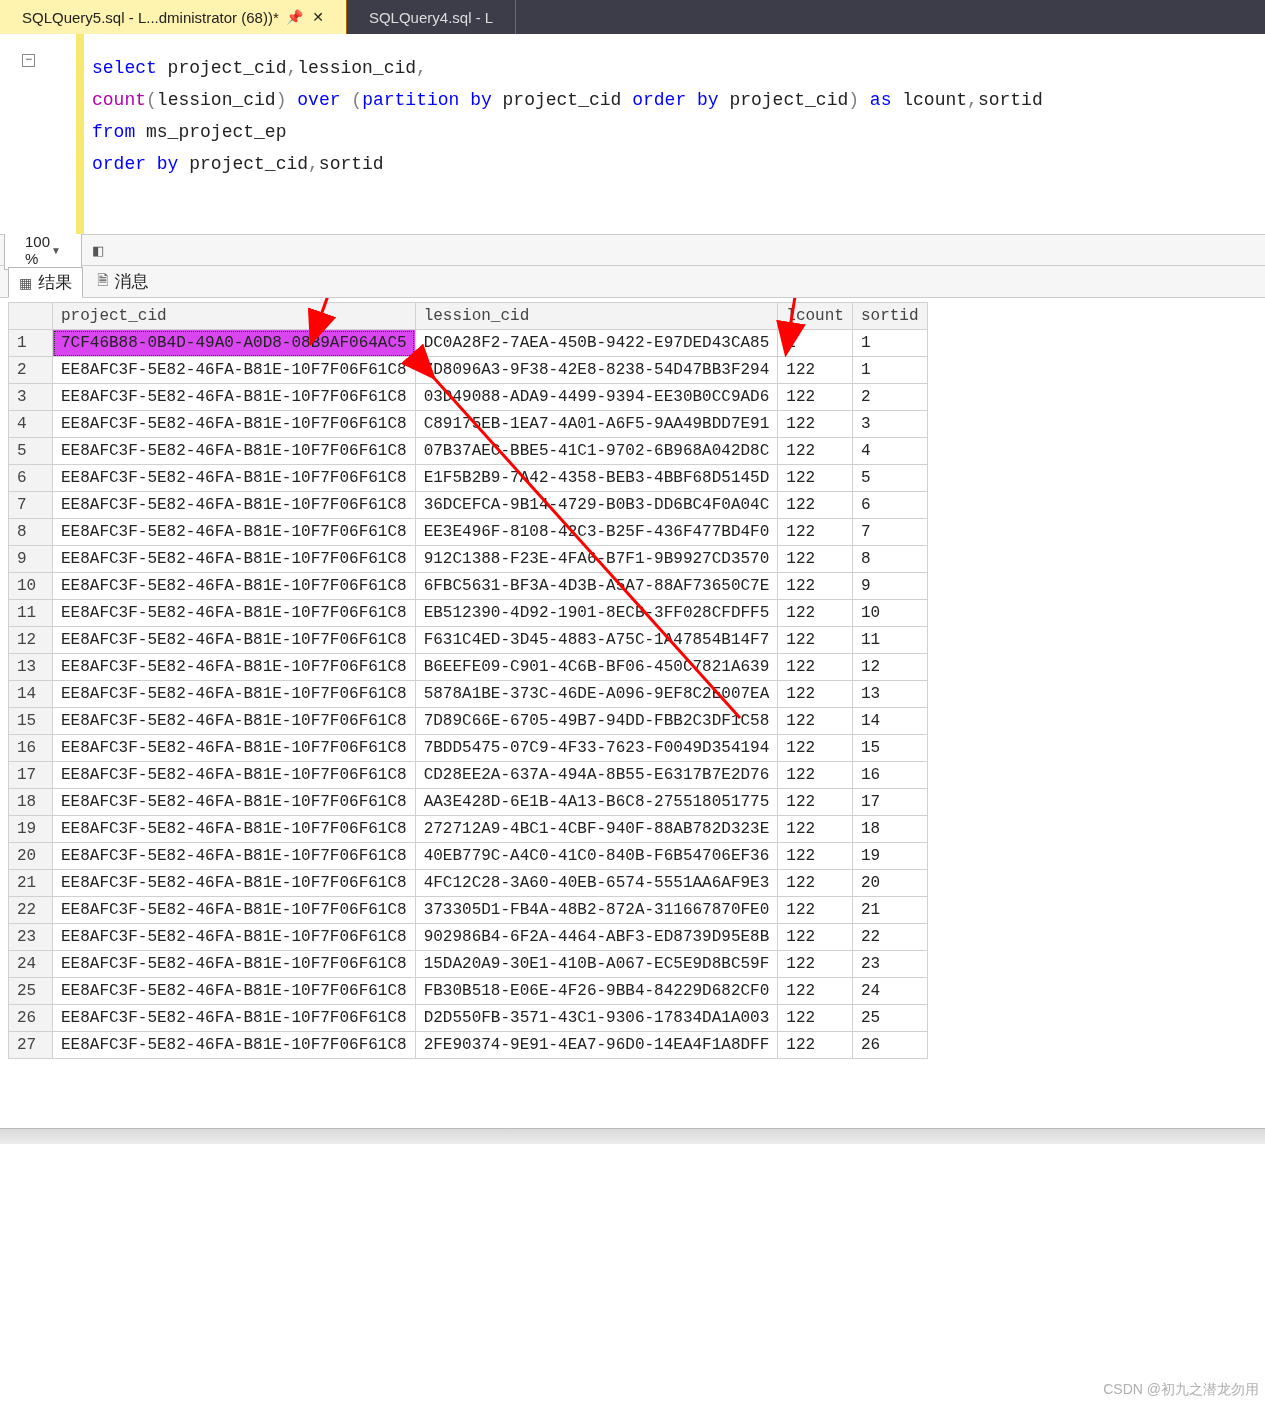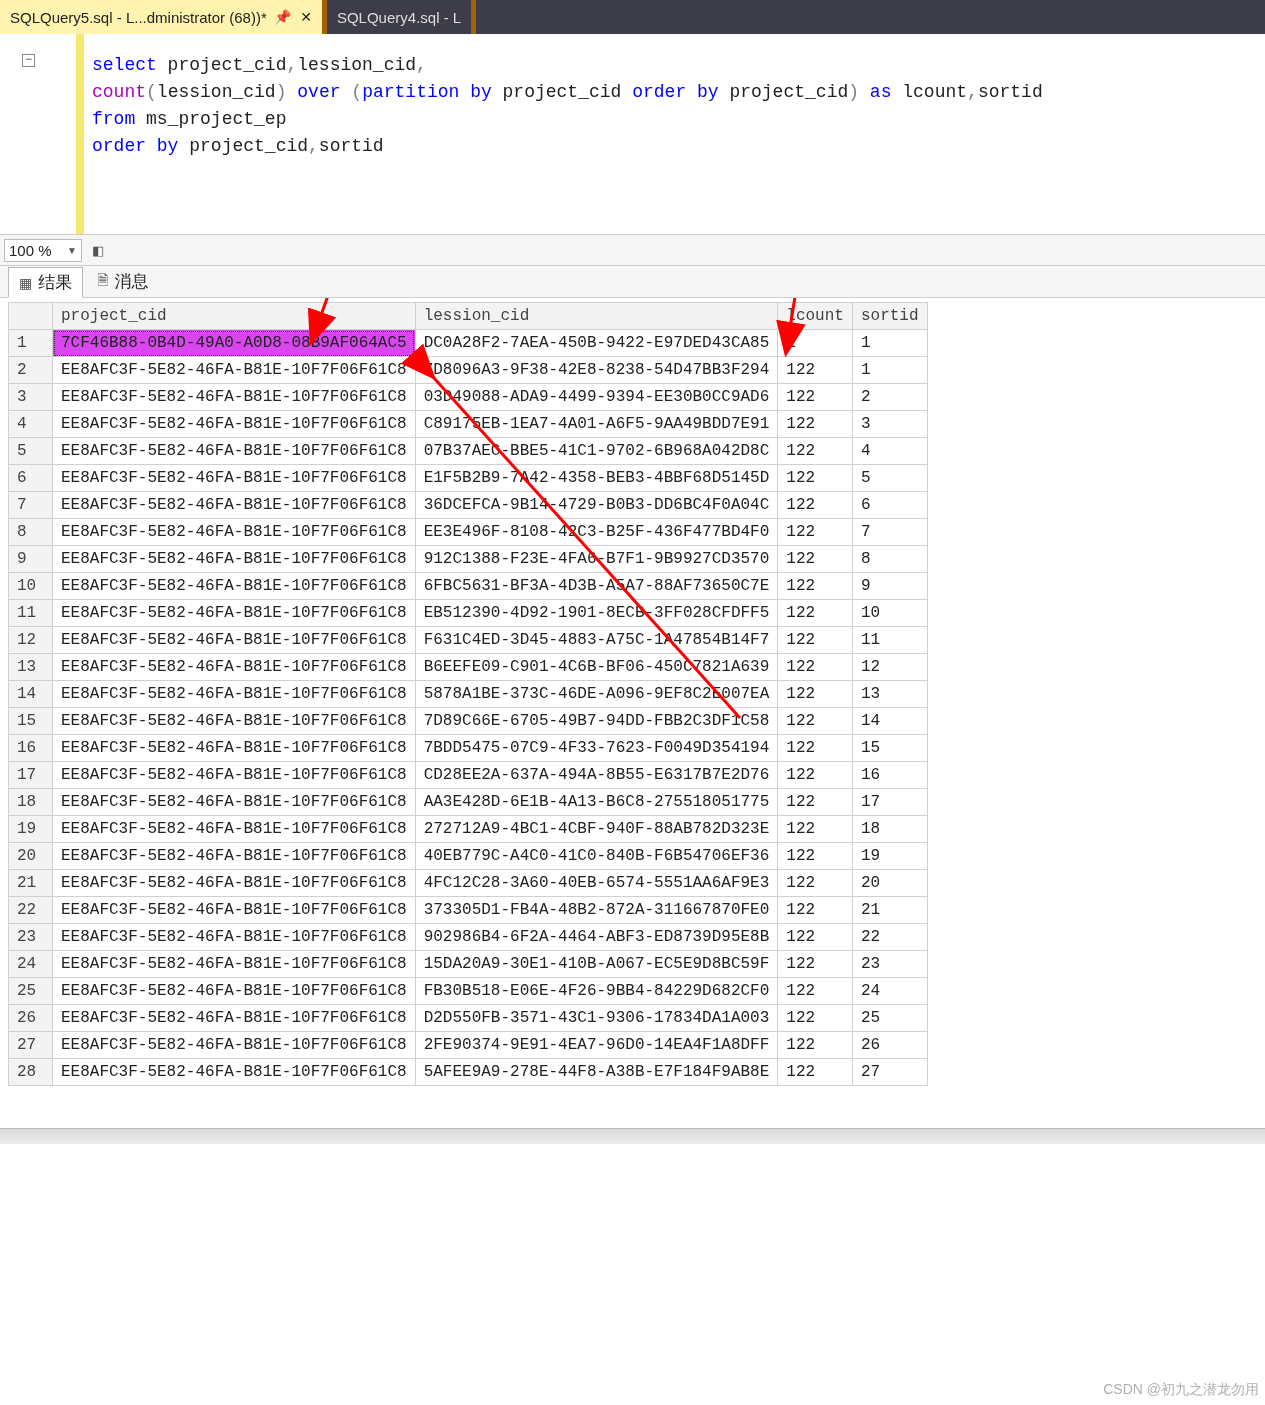--- a/index.html
+++ b/index.html
@@ -15,24 +15,24 @@
     display: flex;
     background: #3d3d4a;
     height: 34px;
     align-items: stretch;
     font-family: 'Segoe UI', Tahoma, sans-serif;
     font-size: 15px;
   }
   .tab {
     display: flex;
     align-items: center;
-    padding: 0 10px;
+    padding: 0 22px;
     color: #ddd;
     cursor: pointer;
-    border-right: 5px solid #a16207;
+    border-right: 1px solid #a16207;
     position: relative;
   }
   .tab.active {
     background: #fff3b0;
     color: #222;
   }
   .tab .txt { white-space: nowrap; }
   .tab .pin, .tab .close { margin-left: 8px; font-size: 14px; }
   .editor-wrap {
     display: flex;
@@ -62,21 +62,21 @@
     line-height: 10px;
     text-align: center;
     color: #555;
     cursor: pointer;
   }
   .code {
     padding: 18px 8px 8px 8px;
     white-space: pre;
     font-family: Consolas, 'Courier New', monospace;
     font-size: 18px;
-    line-height: 27px;
+    line-height: 32px;
     position: relative;
     flex: 1;
   }
   .kw { color: #0000ff; }
   .func { color: #b200b2; }
   .gray { color: #808080; }
   .current-line-bg {
     position: absolute;
     left: 46px;
     right: 0;
@@ -91,21 +91,21 @@
     border-top: 1px solid #ccc;
     border-bottom: 1px solid #ccc;
     height: 32px;
     padding-left: 4px;
     background: #f6f6f6;
     font-family: 'Segoe UI', Tahoma, sans-serif;
   }
   .zoom-select {
     border: 1px solid #bbb;
     background: #fff;
-    padding: 2px 4px;
+    padding: 2px 20px;
     font-size: 15px;
     width: 78px;
     display: flex;
     justify-content: space-between;
     align-items: center;
   }
   .zoom-select .arr { font-size: 10px; color: #555; }
   .zoom-icon {
     margin-left: 10px;
     color: #555;
@@ -437,27 +437,20 @@
           <td>122</td>
           <td>25</td>
         </tr>
         <tr>
           <td class="rownum">27</td>
           <td>EE8AFC3F-5E82-46FA-B81E-10F7F06F61C8</td>
           <td>2FE90374-9E91-4EA7-96D0-14EA4F1A8DFF</td>
           <td>122</td>
           <td>26</td>
         </tr>
-        <tr>
-          <td class="rownum">28</td>
-          <td>EE8AFC3F-5E82-46FA-B81E-10F7F06F61C8</td>
-          <td>5AFEE9A9-278E-44F8-A38B-E7F184F9AB8E</td>
-          <td>122</td>
-          <td>27</td>
-        </tr>
       </tbody>
   </table>
 
   <svg class="arrows" width="1024" height="860">
     <defs>
       <marker id="ah" markerWidth="12" markerHeight="12" refX="2" refY="5" orient="auto">
         <path d="M0,0 L12,5 L0,10 Z" fill="#ff0000"></path>
       </marker>
     </defs>
     <line x1="395" y1="-190" x2="320" y2="20" stroke="#ff0000" stroke-width="3" marker-end="url(#ah)"></line>

